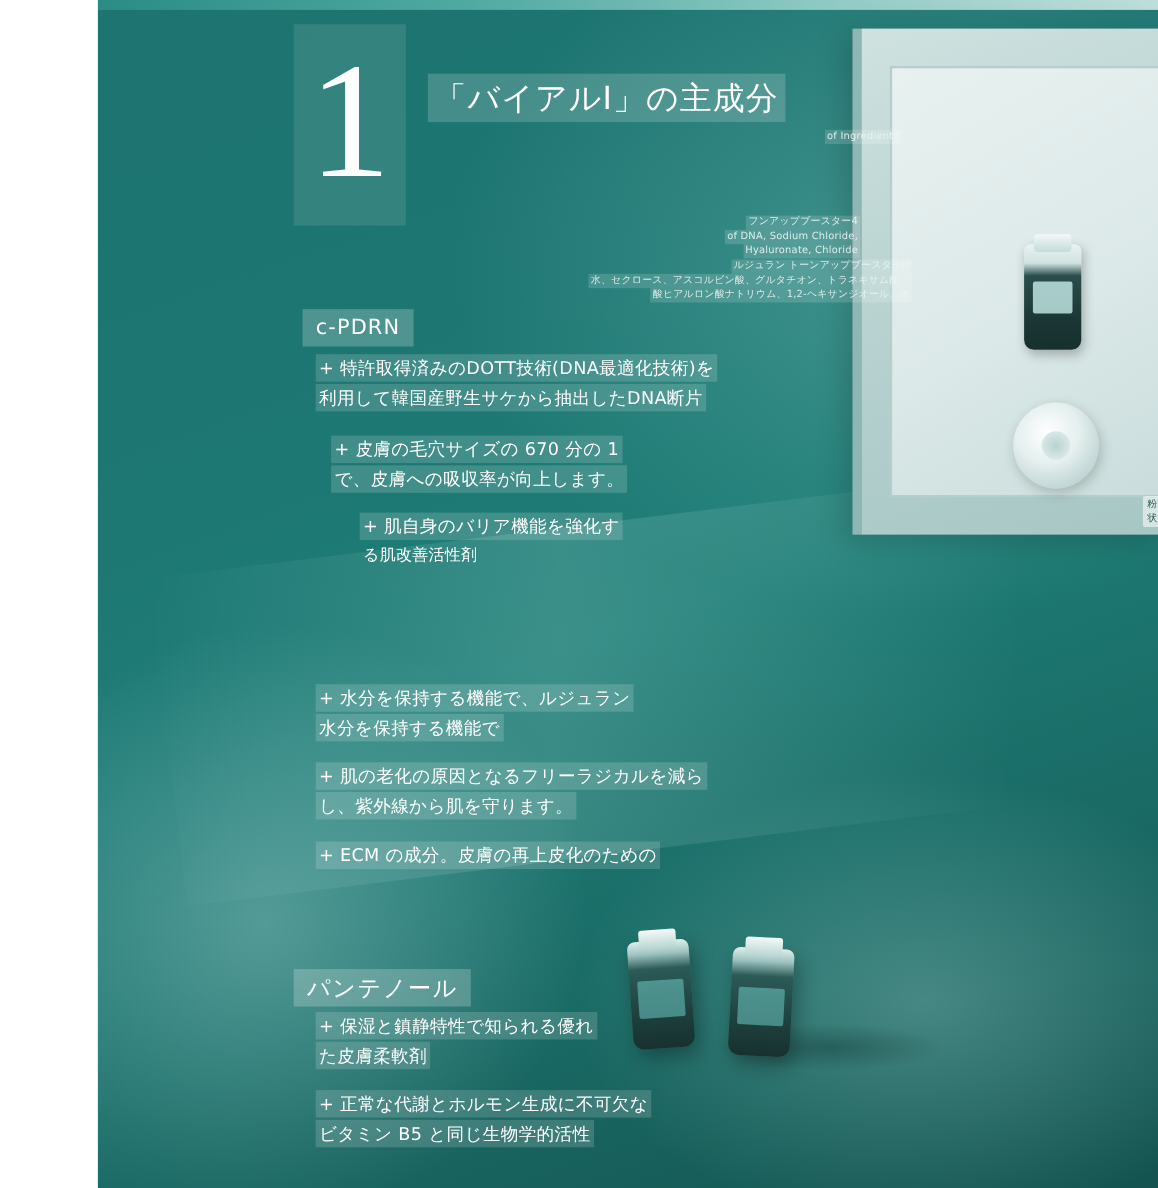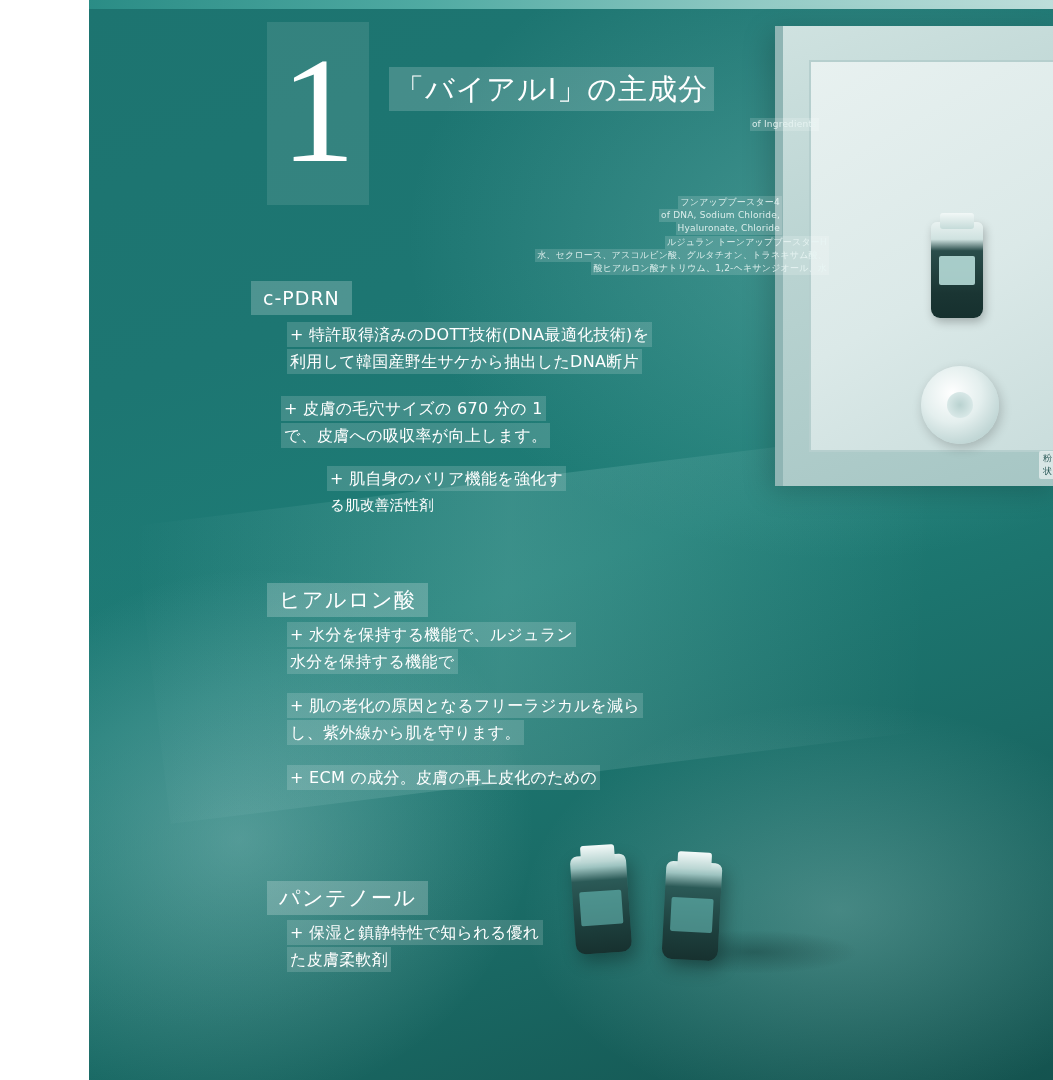--- a/index.html
+++ b/index.html
@@ -292,50 +292,53 @@
       <span class="m">フンアップブースター4</span><br>
       <span class="m">of DNA, Sodium Chloride,</span><br>
       <span class="m">Hyaluronate, Chloride</span>
     </div>
     <div class="micro" style="left:440px; top:236px; width:300px;">
       <span class="m">ルジュラン トーンアップブースターH</span><br>
       <span class="m">水、セクロース、アスコルビン酸、グルタチオン、トラネキサム酸、</span><br>
       <span class="m">酸ヒアルロン酸ナトリウム、1,2-ヘキサンジオール、水</span>
     </div>
 
-    <div class="sec-head en" style="left:162px; top:281px;text-align:center;">c-PDRN</div>
+    <div class="sec-head en" style="left:186px; top:281px;text-align:center;">c-PDRN</div>
 
     <div class="bullet" style="left:178px; top:322px;">
       <span class="ln">+ 特許取得済みのDOTT技術(DNA最適化技術)を</span>
       <span class="ln">利用して韓国産野生サケから抽出したDNA断片</span>
     </div>
-    <div class="bullet" style="left:172px; top:396px;">
+    <div class="bullet" style="left:192px; top:396px;">
       <span class="ln">+ 皮膚の毛穴サイズの 670 分の 1</span>
       <span class="ln">で、皮膚への吸収率が向上します。</span>
     </div>
     <div class="bullet" style="left:178px; top:466px;margin-left:40px;">
       <span class="ln">+ 肌自身のバリア機能を強化す</span>
       <span class="ln plain">る肌改善活性剤</span>
     </div>
 
-    <div class="sec-head" style="left:178px; top:583px;">ヒアルロン酸</div>
 
     <div class="bullet" style="left:178px; top:622px;">
       <span class="ln">+ 水分を保持する機能で、ルジュラン</span>
       <span class="ln">水分を保持する機能で</span>
     </div>
     <div class="bullet" style="left:178px; top:693px;">
       <span class="ln">+ 肌の老化の原因となるフリーラジカルを減ら</span>
       <span class="ln">し、紫外線から肌を守ります。</span>
     </div>
     <div class="bullet" style="left:178px; top:765px;">
       <span class="ln">+ ECM の成分。皮膚の再上皮化のための</span>
     </div>
 
     <div class="sec-head" style="left:178px; top:881px;">パンテノール</div>
 
     <div class="bullet" style="left:178px; top:920px;">
       <span class="ln">+ 保湿と鎮静特性で知られる優れ</span>
       <span class="ln">た皮膚柔軟剤</span>
     </div>
+    <div class="bullet" style="left:178px; top:991px;">
+      <span class="ln">+ 正常な代謝とホルモン生成に不可欠な</span>
+      <span class="ln">ビタミン B5 と同じ生物学的活性</span>
+    </div>
 
   </div>
 </div>
 
 </body></html>

